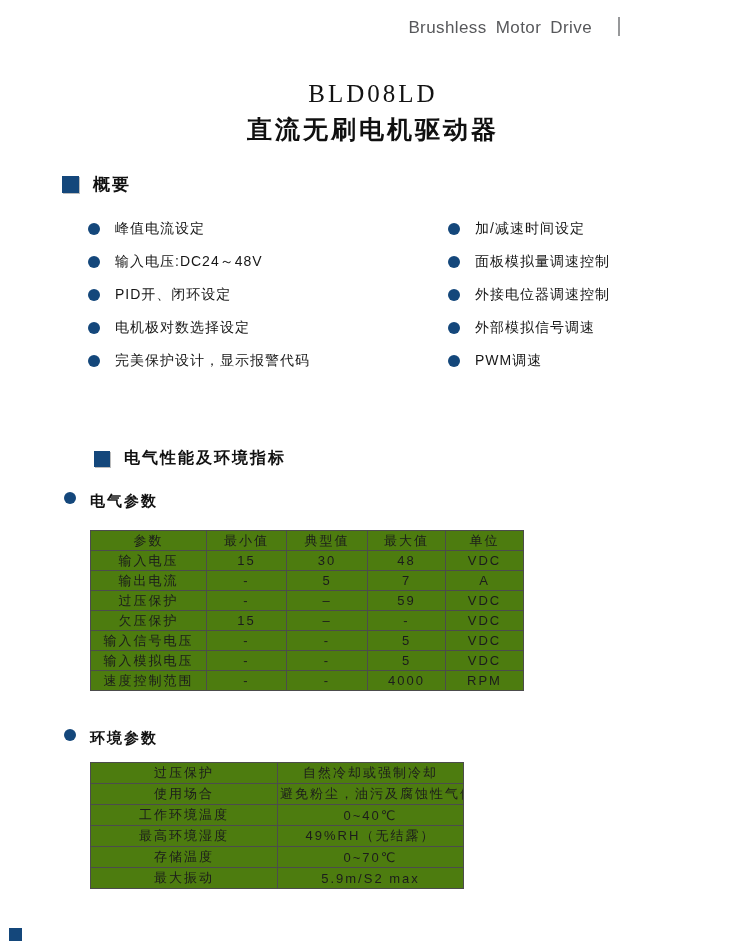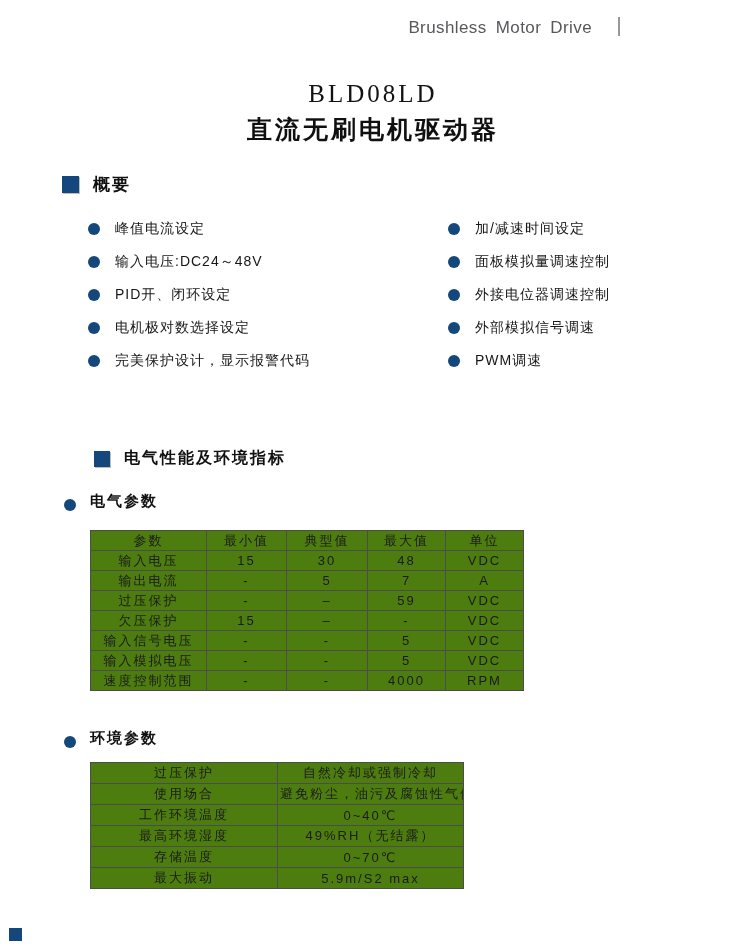--- a/index.html
+++ b/index.html
@@ -79,21 +79,21 @@
   }
   #overview-heading { top: 173px; left: 62px; }
   #overview-heading .lbl { font-size: 17px; }
   #specs-heading { top: 448px; left: 78px; margin-left: 16px; }
   #specs-heading .sq { width: 16px; height: 16px; }
   #specs-heading .lbl { font-size: 16px; }
 
   .dot-heading {
     position: absolute;
     display: flex;
-    align-items: flex-end;
+    align-items: flex-start;
   }
   .dot {
     width: 12px;
     height: 12px;
     border-radius: 50%;
     background: #14477b;
     flex: 0 0 auto;
   }
   .dot-heading .lbl {
     margin-left: 14px;

